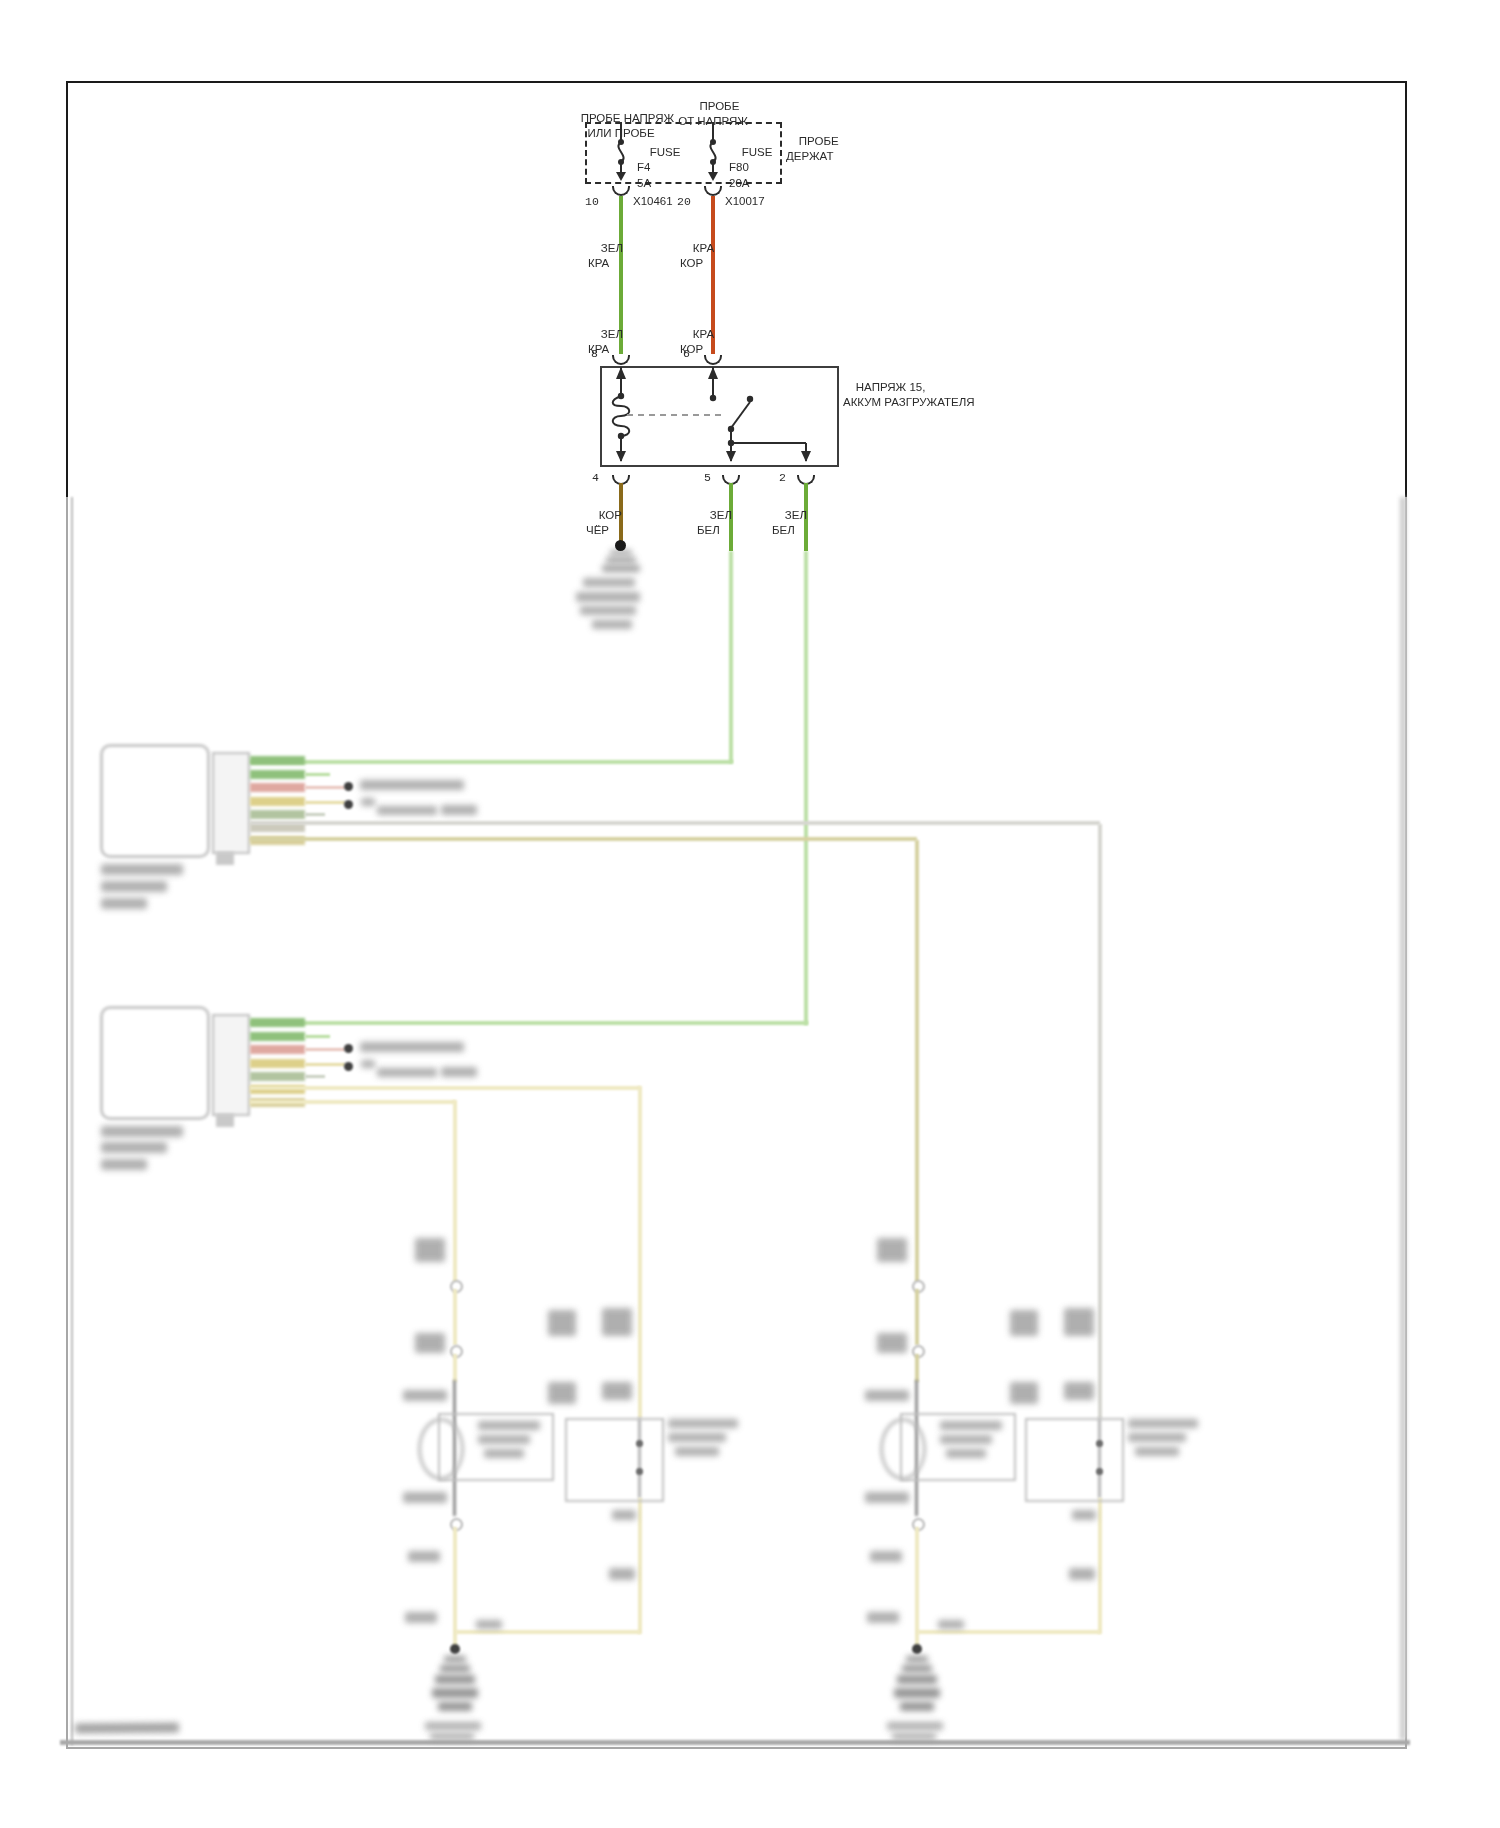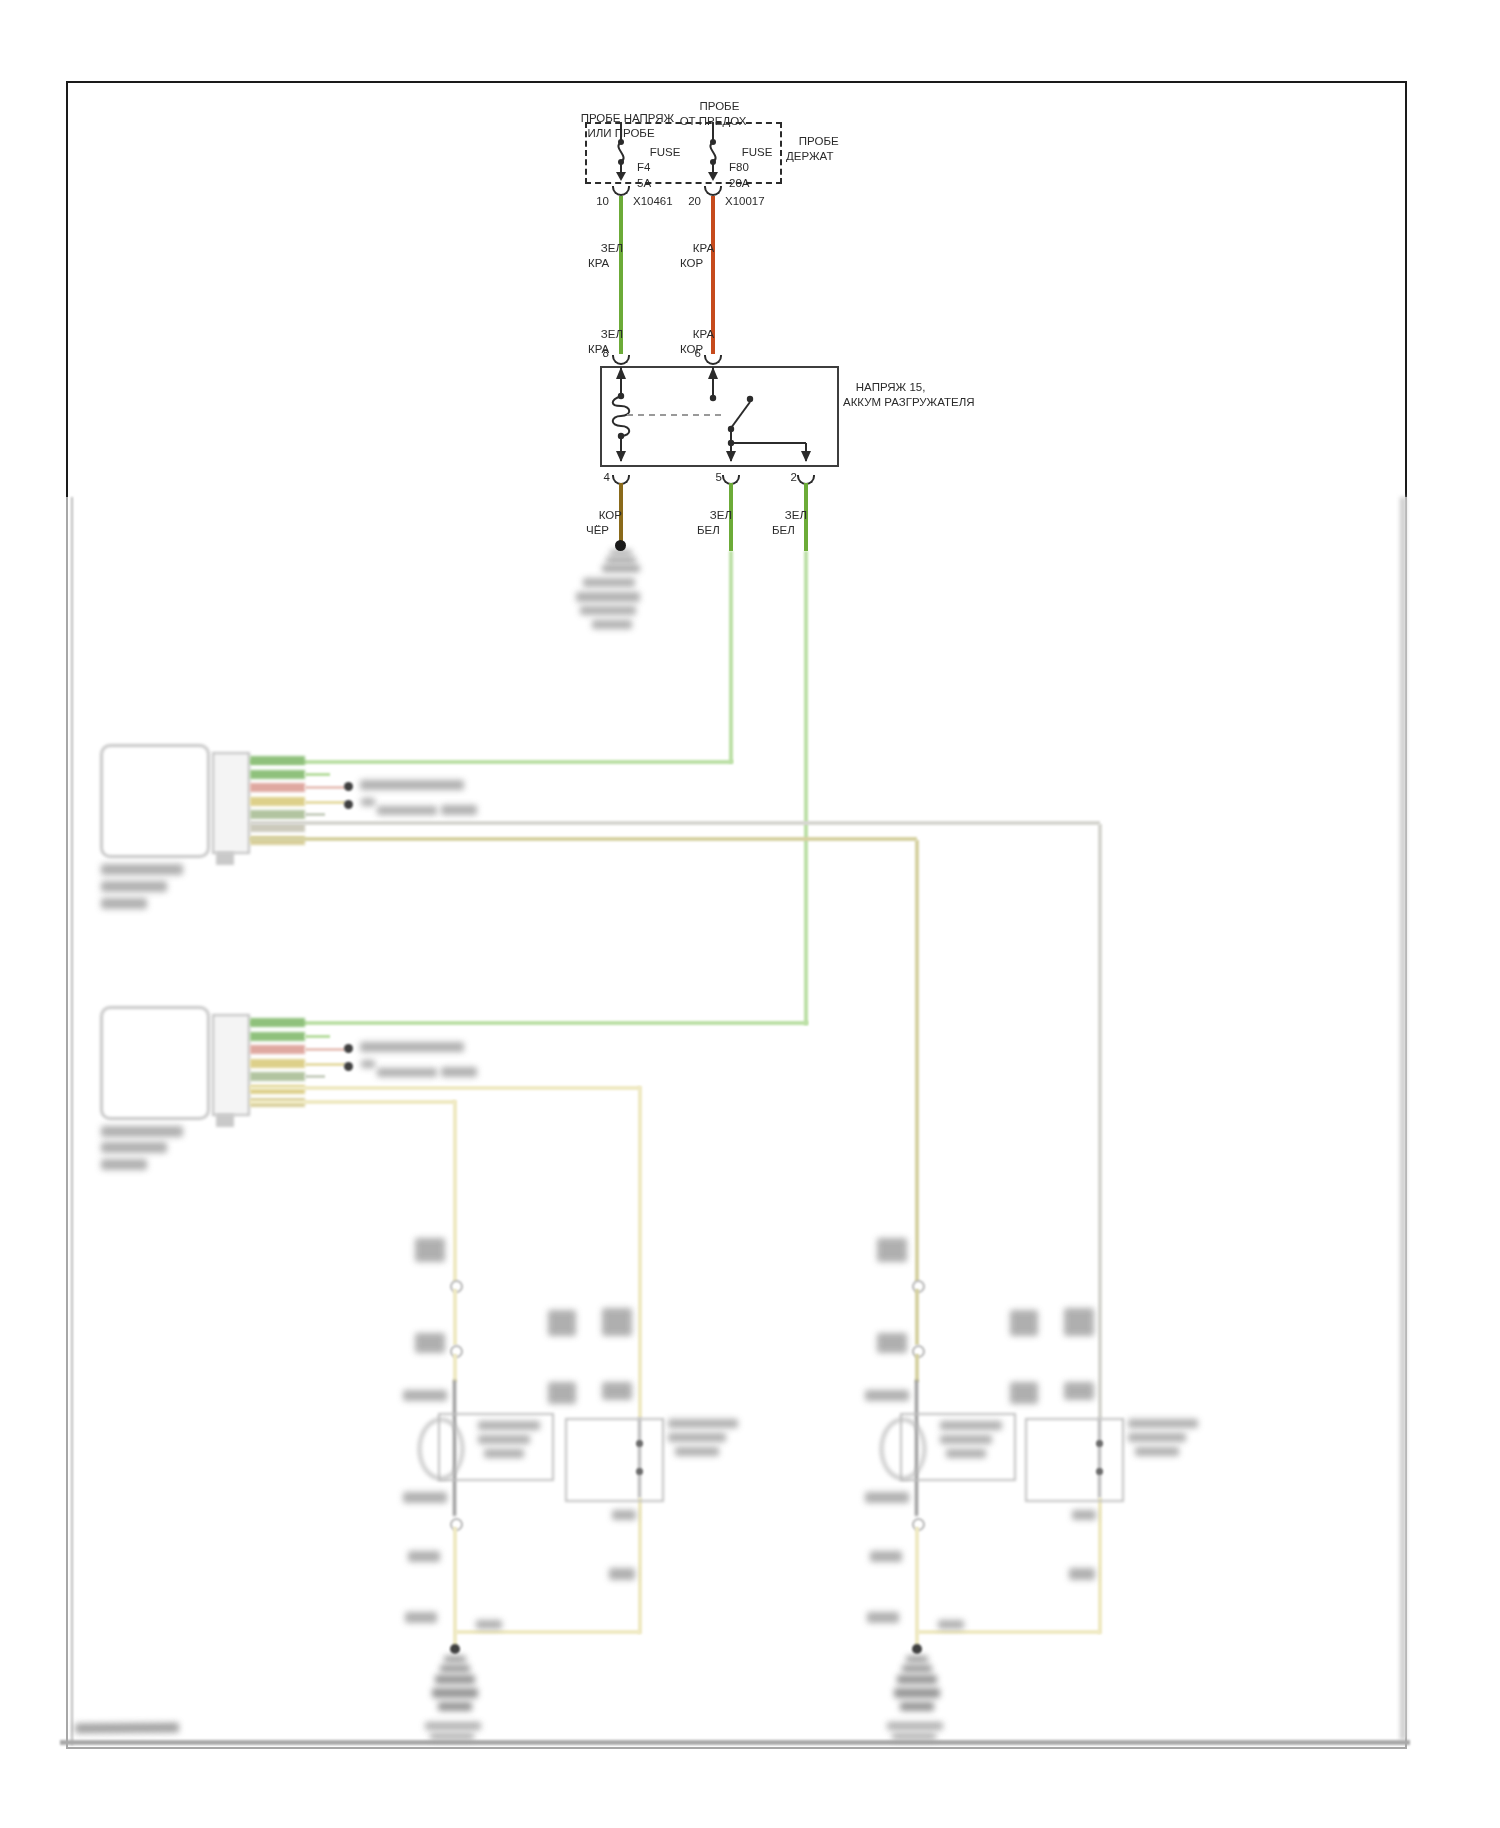--- a/index.html
+++ b/index.html
@@ -1,21 +1,21 @@
 <!DOCTYPE html>
 <html style="--wire-green: #6cab38; --wire-red: #c64a1c; --wire-brown: #8a6a1a; --wire-green-faded: #bce0a6; --wire-yellow-faded: #efe9c2; --wire-olive-faded: #d6d2a2; --wire-grey-faded: #d6d6d0;"><head>
 <meta charset="utf-8">
 <style>
   html,body{margin:0;padding:0;background:#fff;}
   #canvas{position:relative;width:1500px;height:1828px;background:#fff;overflow:hidden;
           font-family:"Liberation Sans",sans-serif;}
   .abs{position:absolute;}
   .txt{position:absolute;font:11.5px/15px "Liberation Sans",sans-serif;color:#2b2b2b;white-space:pre;z-index:10;}
   .txt.c{text-align:center;}
-  .txt.r{text-align:right;}
+  .txt.r{text-align:left;font-family:Liberation Mono, monospace;}
   
   #frame{position:absolute;left:66px;top:81px;width:1337px;height:1664px;border:2px solid #1a1a1a;z-index:1;}
   
   #overlay{position:absolute;left:0;top:497px;width:1500px;height:1331px;background:rgba(255,255,255,0.62);z-index:5;}
   
   .sharp{z-index:10;}
   .cup{position:absolute;width:14px;height:8px;border:2px solid #2b2b2b;border-top:none;
        border-radius:0 0 9px 9px;z-index:10;}
   .dashedbox{position:absolute;border:2px dashed #2b2b2b;z-index:10;}
   .wv{position:absolute;width:4px;z-index:10;}
@@ -34,21 +34,21 @@
 <body>
 
 <div id="canvas">
 
   <div id="frame"></div>
 
   <div class="txt c" style="left:556px;top:96px;width:130px;">
     <span>ПРОБЕ НАПРЯЖ</span><br><span>ИЛИ ПРОБЕ</span>
   </div>
   <div class="txt c" style="left:652px;top:84px;width:122px;">
-    <span>ПРОБЕ</span><br><span>ОТ ПРЕДОХ</span>
+    <span>ПРОБЕ</span><br><span>ОТ НАПРЯЖ</span>
   </div>
 
   <div class="dashedbox" style="left:585px;top:122px;width:193px;height:58px;"></div>
   <div class="txt" style="left:786px;top:119px;">
     <span>ПРОБЕ</span><br><span>ДЕРЖАТ</span>
   </div>
 
   <svg style="left:605px;top:120px;" width="32" height="64" viewBox="0 0 32 64">
     <line x1="16" y1="2" x2="16" y2="22" stroke="#2b2b2b" stroke-width="2"></line>
     <circle cx="16" cy="22" r="3" fill="#2b2b2b"></circle>

